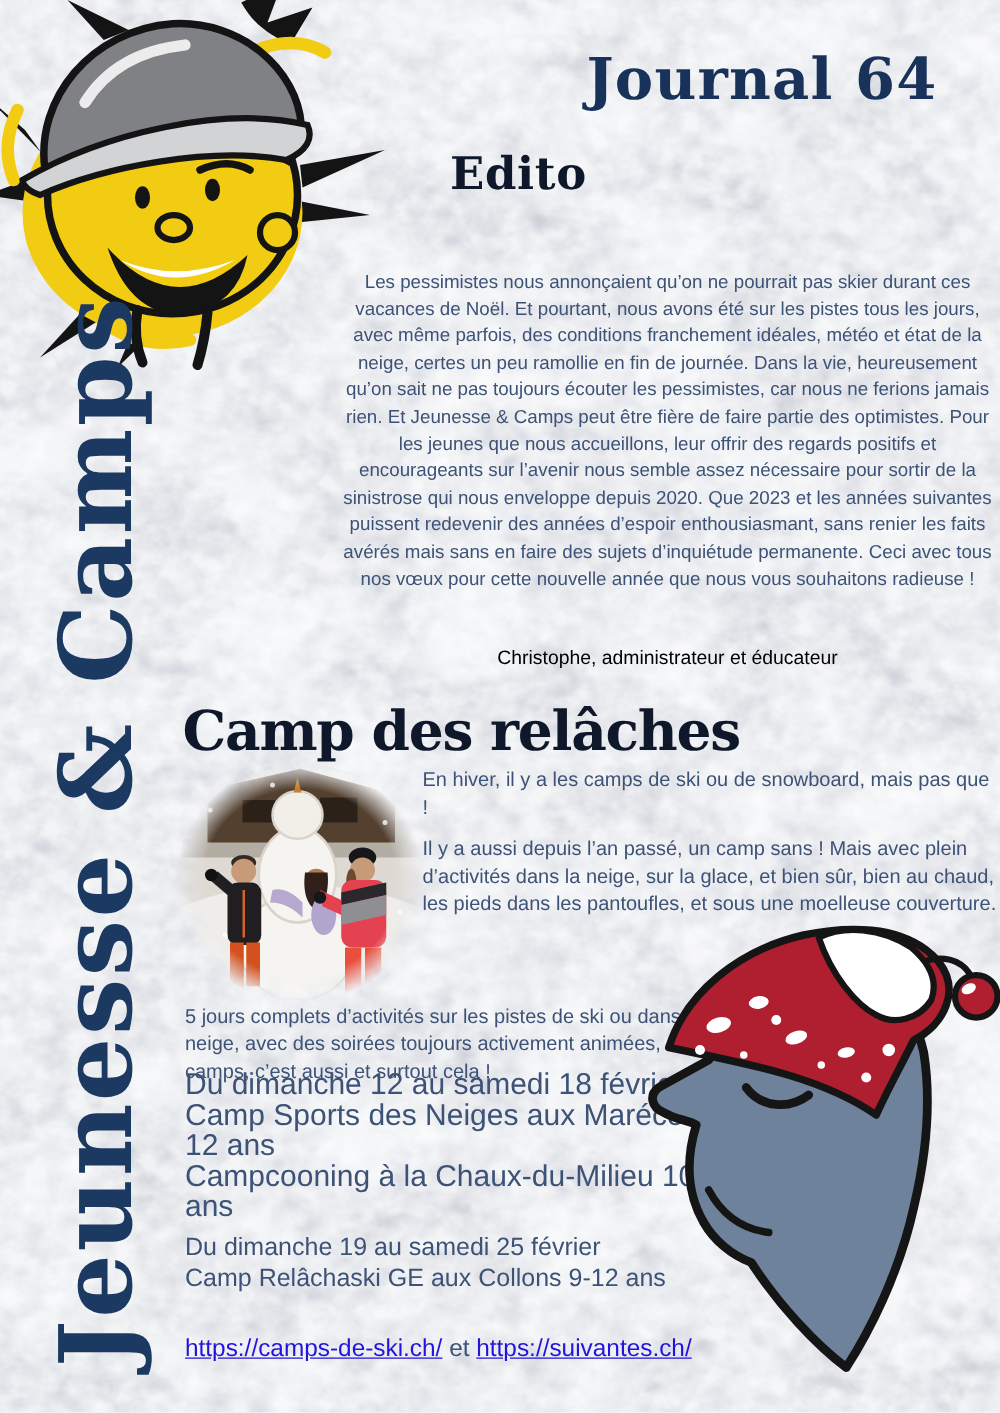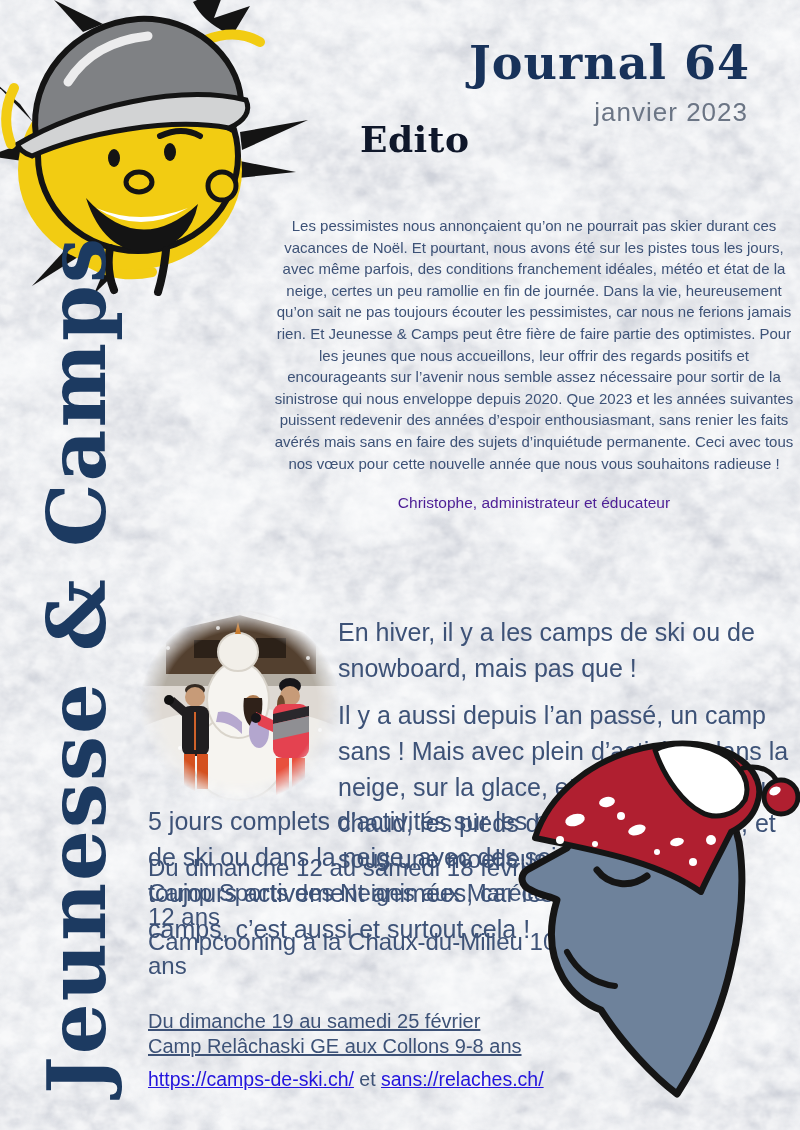--- a/index.html
+++ b/index.html
@@ -41,52 +41,52 @@
   }
   .edito-body{
     left:272px;top:167px;width:524px;
     text-align:center;
     font-size:15px;
     line-height:21.6px;
     color:#3d5277;
     margin-top:48px;
   }
   .edito-signature{
-    left:272px;top:494px;width:524px;
+    left:272px;top:518px;width:524px;
     text-align:center;
     font-size:15.5px;
-    color:#4c1d95;
+    color:#000000;
   }
   .vertical-brand{
     left:30px;top:1094px;
     width:800px;height:125px;
     transform:rotate(-90deg);
     transform-origin:0 0;
     font-family:"DejaVu Serif", serif;
     font-weight:bold;
     font-size:80px;
     letter-spacing:2px;
     color:#1c3a61;
     white-space:nowrap;
   }
   .camp-heading{
     left:146px;top:560px;
     font-size:44px;
     letter-spacing:-1px;
   }
   .body-text{
-    font-size:25px;
-    line-height:36px;
+    font-size:16px;
+    line-height:22px;
     color:#3d5277;
   }
   .camp-intro{left:338px;top:614px;width:460px;}
   .camp-intro p{margin:0 0 11px 0;}
   .camp-para2{left:148px;top:803px;width:458px;}
   .camp-week1{left:148px;top:856px;width:470px;line-height:24.5px;font-size:24px;}
-  .camp-week2{left:148px;top:1009px;width:470px;line-height:24.5px;font-size:20px;text-decoration:underline;}
+  .camp-week2{left:148px;top:986px;width:470px;line-height:24.5px;font-size:20px;}
   .camp-links{left:148px;top:1068px;width:470px;font-size:19.5px;color:#3d5277;}
   .camp-links a{color:#2214dd;text-decoration:underline;text-align:right;}
   .sun{left:-12px;top:-16px;}
   .moon{left:505px;top:720px;}
   .photo{left:138px;top:608px;}
 </style>
 </head>
 <body>
 
 <div class="page">
@@ -135,28 +135,28 @@
     <ellipse cx="182" cy="168" rx="6" ry="9" fill="#141414"></ellipse>
     <ellipse cx="151" cy="198" rx="13" ry="10" fill="#f2cc12" stroke="#141414" stroke-width="5"></ellipse>
     <path d="M98,214 Q152,274 210,220 Q202,260 162,268 Q116,270 98,214 Z" fill="#141414"></path>
     <path d="M108,224 Q152,252 200,224 Q152,242 108,224 Z" fill="#ffffff"></path>
     <circle cx="234" cy="202" r="14" fill="#f2cc12" stroke="#141414" stroke-width="5"></circle>
     <path d="M122,264 Q118,286 126,306" fill="none" stroke="#141414" stroke-width="8" stroke-linecap="round"></path>
     <path d="M178,266 Q176,288 170,308" fill="none" stroke="#141414" stroke-width="8" stroke-linecap="round"></path>
   </svg>
 
   <div class="layer journal-title">Journal 64</div>
-  <div class="layer issue-date">janvier 2023</div>
 
   <div class="layer headline edito-heading">Edito</div>
   <div class="layer edito-body">Les pessimistes nous annonçaient qu’on ne pourrait pas skier durant ces vacances de Noël. Et pourtant, nous avons été sur les pistes tous les jours, avec même parfois, des conditions franchement idéales, météo et état de la neige, certes un peu ramollie en fin de journée. Dans la vie, heureusement qu’on sait ne pas toujours écouter les pessimistes, car nous ne ferions jamais rien. Et Jeunesse &amp; Camps peut être fière de faire partie des optimistes. Pour les jeunes que nous accueillons, leur offrir des regards positifs et encourageants sur l’avenir nous semble assez nécessaire pour sortir de la sinistrose qui nous enveloppe depuis 2020. Que 2023 et les années suivantes puissent redevenir des années d’espoir enthousiasmant, sans renier les faits avérés mais sans en faire des sujets d’inquiétude permanente. Ceci avec tous nos vœux pour cette nouvelle année que nous vous souhaitons radieuse !</div>
   <div class="layer edito-signature">Christophe, administrateur et éducateur</div>
 
   <div class="layer vertical-brand">Jeunesse &amp; Camps</div>
 
+  <div class="layer headline camp-heading">Camp des relâches</div>
 
   <svg class="layer photo" width="204" height="196" viewBox="0 0 204 196" aria-hidden="true">
     <defs>
       <radialGradient id="pg" cx="50%" cy="50%" r="50%">
         <stop offset="0%" stop-color="#fff"></stop>
         <stop offset="78%" stop-color="#fff"></stop>
         <stop offset="100%" stop-color="#fff" stop-opacity="0"></stop>
       </radialGradient>
       <mask id="pm">
         <rect width="204" height="196" fill="#000"></rect>
@@ -219,27 +219,27 @@
   <div class="layer body-text camp-para2">5 jours complets d’activités sur les pistes de ski ou dans la neige, avec des soirées toujours activement animées, car les camps, c’est aussi et surtout cela !</div>
 
   <div class="layer body-text camp-week1">
     <div>Du dimanche 12 au samedi 18 février</div>
     <div>Camp Sports des Neiges aux Marécottes 9-12 ans</div>
     <div>Campcooning à la Chaux-du-Milieu 10-14 ans</div>
   </div>
 
   <div class="layer body-text camp-week2">
     <div>Du dimanche 19 au samedi 25 février</div>
-    <div>Camp Relâchaski GE aux Collons 9-8 ans</div>
+    <div>Camp Relâchaski GE aux Collons 9-12 ans</div>
   </div>
 
   <div class="layer camp-links">
     <a href="#">https://camps-de-ski.ch/</a>
     <span>et</span>
-    <a href="#">sans://relaches.ch/</a>
+    <a href="#">https://suivantes.ch/</a>
   </div>
 
   <svg class="layer moon" width="300" height="395" viewBox="0 0 300 395" aria-hidden="true">
 
     <path d="M140,58 C112,68 82,96 62,128 L22,150 C14,156 16,166 26,170 C36,176 46,176 52,180 C44,206 44,234 58,258 C66,272 80,284 96,290 C118,324 148,356 172,374 C190,346 214,300 226,246 C236,204 240,160 234,122 C228,96 216,76 200,64 C180,54 158,52 140,58 Z" fill="#6e829b" stroke="#151515" stroke-width="7" stroke-linejoin="round"></path>
 
     <path d="M92,150 C104,166 126,168 142,156" fill="none" stroke="#151515" stroke-width="7" stroke-linecap="round"></path>
     <path d="M96,128 Q120,118 144,128" fill="none" stroke="#151515" stroke-width="6" stroke-linecap="round"></path>
     <path d="M62,232 Q78,262 110,266" fill="none" stroke="#151515" stroke-width="6" stroke-linecap="round"></path>
 

